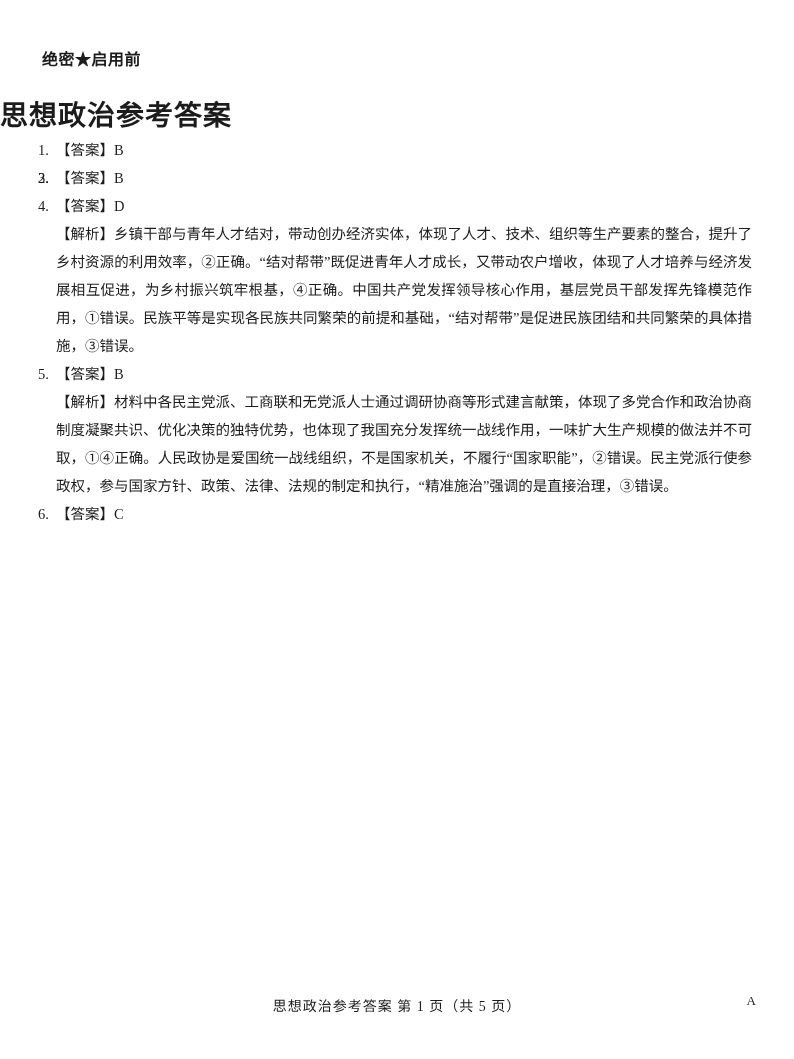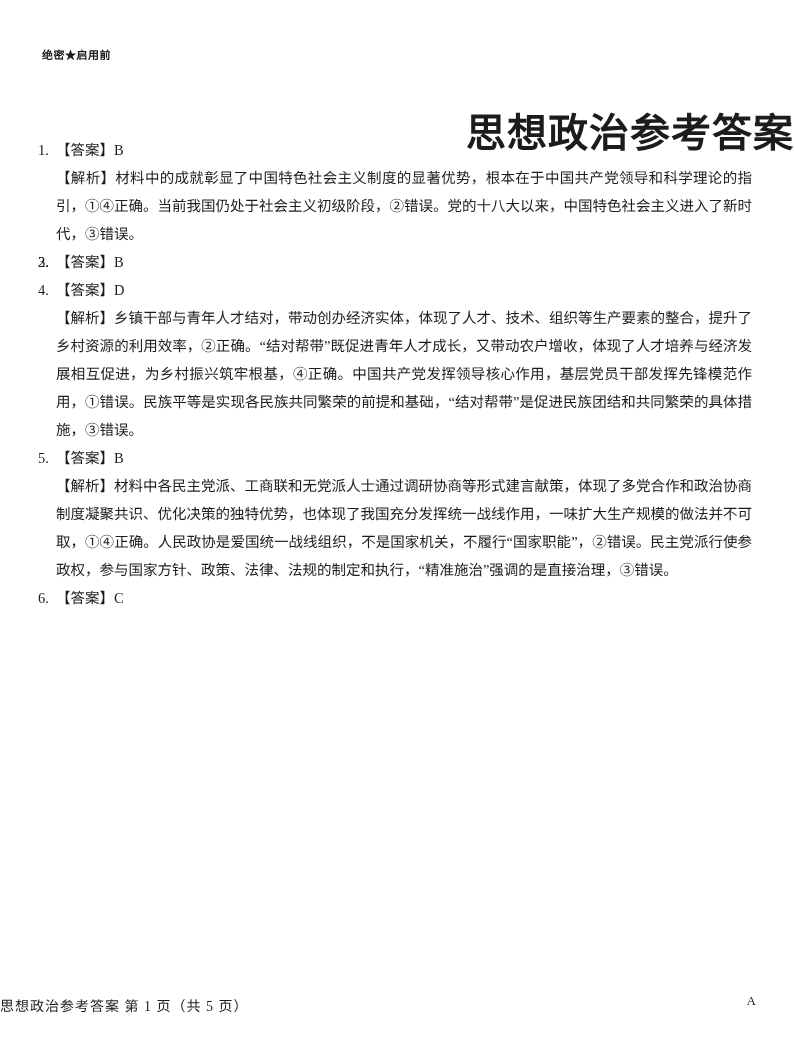--- a/index.html
+++ b/index.html
@@ -13,31 +13,31 @@
     height: 1059px;
     background: #ffffff;
     color: #1c1c1c;
     font-family: "Liberation Serif", "DejaVu Serif", serif;
     overflow: hidden;
   }
   .security {
     position: absolute;
     left: 42px;
     top: 46px;
-    font-size: 11px;
+    font-size: 16px;
     font-weight: bold;
     letter-spacing: 0.5px;
   }
   .doc-title {
     position: absolute;
     top: 74px;
     left: 0;
     width: 100%;
-    text-align: right;
-    font-size: 40px;
+    text-align: left;
+    font-size: 28px;
     font-weight: bold;
     letter-spacing: 1px;
   }
   .content {
     position: absolute;
     left: 38px;
     right: 42px;
     top: 136px;
     font-size: 14.5px;
     line-height: 28px;
@@ -57,21 +57,21 @@
   }
   .analysis {
     text-align: justify;
     text-justify: inter-ideograph;
   }
   .footer-center {
     position: absolute;
     top: 995px;
     left: 0;
     width: 100%;
-    text-align: left;
+    text-align: center;
     font-size: 14px;
     letter-spacing: 1px;
   }
   .corner-mark {
     position: absolute;
     top: 993px;
     right: 38px;
     font-size: 13px;
   }
 </style>
@@ -81,21 +81,20 @@
 <div class="page">
 
   <div class="security">绝密★启用前</div>
 
   <h1 class="doc-title">思想政治参考答案</h1>
 
   <div class="content" id="answers-container">
   <div class="item">
     <span class="item-number">1.</span>
     <div class="answer-line"><span>【答案】</span><span>B</span></div>
-    <div class="analysis"><span>【解析】</span><span>材料中的成就彰显了中国特色社会主义制度的显著优势，根本在于中国共产党领导和科学理论的指引，①④正确。当前我国仍处于社会主义初级阶段，②错误。党的十八大以来，中国特色社会主义进入了新时代，③错误。</span></div>
   </div>
 
   <div class="item">
     <span class="item-number">2.</span>
   </div>
 
   <div class="item">
     <span class="item-number">3.</span>
     <div class="answer-line"><span>【答案】</span><span>B</span></div>
   </div>

